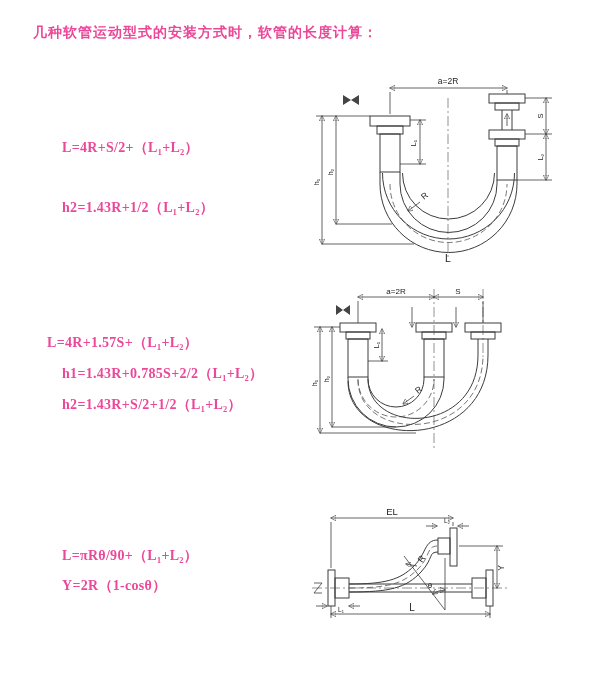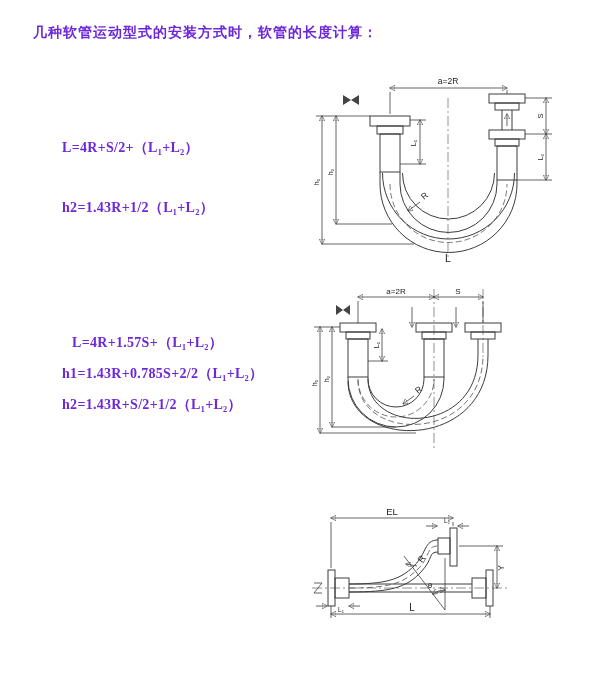--- a/index.html
+++ b/index.html
@@ -1,17 +1,17 @@
 <!DOCTYPE html>
 <html><head>
 <meta charset="utf-8">
 <style>
   html,body{margin:0;padding:0;background:#ffffff;}
   .page{position:relative;width:600px;height:675px;background:#ffffff;overflow:hidden;
-        font-family:"Liberation Sans",sans-serif;color:#6d28d9;}
+        font-family:"Liberation Sans",sans-serif;color:#ec4899;}
   .abs{position:absolute;white-space:nowrap;}
   .title{font-size:14px;font-weight:600;letter-spacing:1px;}
   .heading{font-size:14px;font-weight:600;letter-spacing:0.5px;}
   .formula{font-size:14px;font-weight:600;letter-spacing:0.3px;font-family:Liberation Serif, serif;}
   svg{position:absolute;overflow:visible;}
   svg line, svg path, svg rect, svg polyline{stroke:#3c3c3c;fill:none;stroke-width:1;}
   svg text{fill:#222;stroke:none;font-family:"Liberation Sans",sans-serif;}
   .cl{stroke:#777;stroke-width:0.8;stroke-dasharray:10 3 2 3;}
   .mid{stroke:#555;stroke-width:0.8;stroke-dasharray:6 3;}
   .thin{stroke-width:0.8;}
@@ -103,21 +103,21 @@
     </g>
 
     <g>
       <line x1="120" y1="130" x2="108" y2="139" marker-end="url(#m1)" class="thin"></line>
       <text font-size="8.5" x="124" y="128" transform="rotate(-40 124 128)">R</text>
     </g>
 
     <text x="148" y="190" font-size="10.5" text-anchor="middle">L</text>
   </svg>
 
-  <div class="formula abs" style="left:72px;top:334px">L=4R+1.57S+（L₁+L₂）</div>
+  <div class="formula abs" style="left:47px;top:334px">L=4R+1.57S+（L₁+L₂）</div>
   <div class="formula abs" style="left:62px;top:365px">h1=1.43R+0.785S+2/2（L₁+L₂）</div>
   <div class="formula abs" style="left:62px;top:396px">h2=1.43R+S/2+1/2（L₁+L₂）</div>
 
   <svg style="left:306px;top:283px" width="284" height="177" viewBox="0 0 284 177">
     <defs>
       <marker id="m2" viewBox="0 0 10 10" refX="9" refY="5" markerWidth="7" markerHeight="7" orient="auto-start-reverse">
         <path d="M0 0 L10 5 L0 10 z" fill="#333" stroke="none"></path>
       </marker>
       <pattern id="p2" width="5" height="5" patternUnits="userSpaceOnUse">
         <path d="M0 0 L5 5 M5 0 L0 5" stroke="#888" stroke-width="0.6" fill="none"></path>
@@ -185,20 +185,22 @@
       <path class="thin" d="M26 144 H90"></path>
       <text font-size="7" text-anchor="middle" x="23" y="96" transform="rotate(-90 23 96)">h₂</text>
     </g>
 
     <g>
       <line x1="108" y1="113" x2="97" y2="121" marker-end="url(#m2)" class="thin"></line>
       <text font-size="8.5" x="112" y="111" transform="rotate(-40 112 111)">R</text>
     </g>
   </svg>
 
+  <div class="formula abs" style="left:62px;top:547px">L=πRθ/90+（L₁+L₂）</div>
+  <div class="formula abs" style="left:62px;top:577px">Y=2R（1-cosθ）</div>
 
   <svg style="left:300px;top:506px" width="298" height="140" viewBox="0 0 298 140">
     <defs>
       <marker id="m3" viewBox="0 0 10 10" refX="9" refY="5" markerWidth="7" markerHeight="7" orient="auto-start-reverse">
         <path d="M0 0 L10 5 L0 10 z" fill="#333" stroke="none"></path>
       </marker>
     </defs>
 
     <path class="cl" d="M12 82 H210"></path>
     <polyline points="14,77 22,77 14,87 22,87" class="thin"></polyline>

